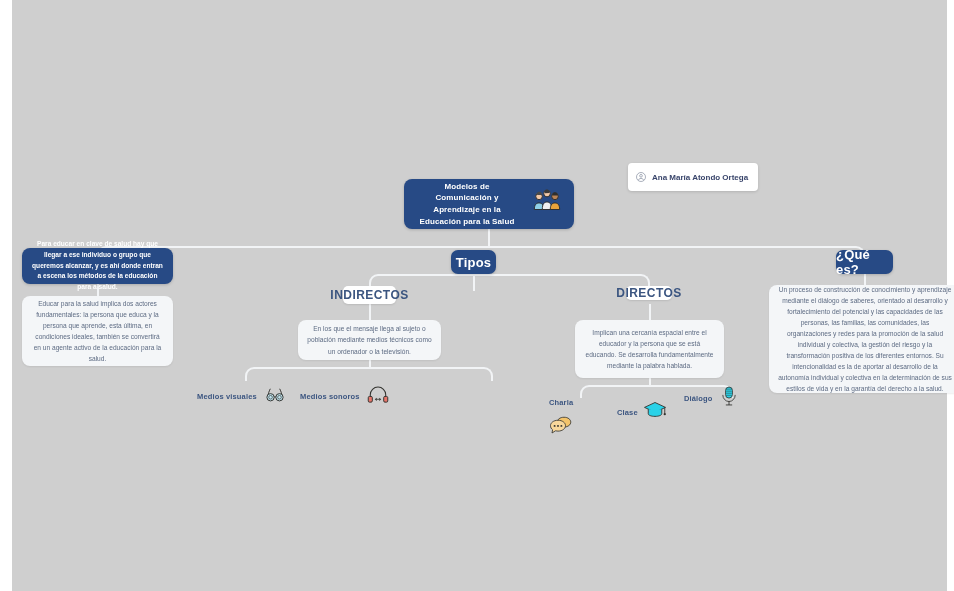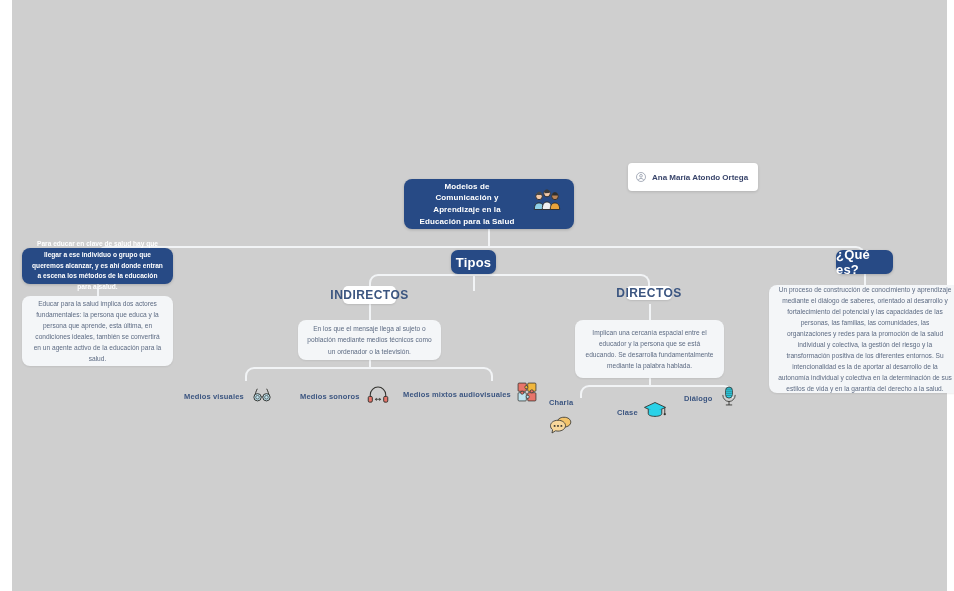--- a/index.html
+++ b/index.html
@@ -207,21 +207,21 @@
       <span>Tipos</span>
     </div>
 
     <div class="node tag" style="left:331px; top:286px; width:53px; height:18px;">
       <span>INDIRECTOS</span>
     </div>
     <div class="node light-card" style="left:286px; top:320px; width:143px; height:40px;">
       <span>En los que el mensaje llega al sujeto o población mediante medios técnicos como un ordenador o la televisión.</span>
     </div>
 
-    <div class="node leaf" style="left:172px; top:381px;">
+    <div class="node leaf" style="left:185px; top:381px;">
       <span class="lbl">Medios visuales</span>
       <span class="ico">
         <svg width="26" height="26" viewBox="0 0 64 64">
           <path d="M20 20c-3 6-5 12-5 16" fill="none" stroke="#33332f" stroke-width="2.4" stroke-linecap="round"></path>
           <path d="M44 20c3 6 5 12 5 16" fill="none" stroke="#33332f" stroke-width="2.4" stroke-linecap="round"></path>
           <circle cx="21" cy="40" r="9" fill="#bfe3ef" stroke="#33332f" stroke-width="2.4"></circle>
           <circle cx="43" cy="40" r="9" fill="#bfe3ef" stroke="#33332f" stroke-width="2.4"></circle>
           <circle cx="21" cy="40" r="4.5" fill="none" stroke="#33332f" stroke-width="1.6"></circle>
           <circle cx="43" cy="40" r="4.5" fill="none" stroke="#33332f" stroke-width="1.6"></circle>
           <path d="M30 39h4" fill="none" stroke="#33332f" stroke-width="2.2"></path>
@@ -235,35 +235,20 @@
         <svg width="26" height="26" viewBox="0 0 64 64">
           <path d="M13 42V34a19 19 0 0 1 38 0v8" fill="none" stroke="#33332f" stroke-width="2.6" stroke-linecap="round"></path>
           <rect x="8" y="38" width="10" height="14" rx="3" fill="#e8756a" stroke="#33332f" stroke-width="2.4"></rect>
           <rect x="46" y="38" width="10" height="14" rx="3" fill="#e8756a" stroke="#33332f" stroke-width="2.4"></rect>
           <path d="M24 45l5-4v8l-5-4zM40 45l-5-4v8l5-4z" fill="#33332f"></path>
           <path d="M29 45h6" stroke="#33332f" stroke-width="2"></path>
         </svg>
       </span>
     </div>
 
-    <div class="node leaf" style="left:391px; top:381px;">
-      <span class="lbl">Medios mixtos audiovisuales</span>
-      <span class="ico">
-        <svg width="22" height="22" viewBox="0 0 64 64">
-          <rect x="6" y="6" width="24" height="24" rx="3" fill="#e8756a" stroke="#33332f" stroke-width="2.2"></rect>
-          <rect x="34" y="6" width="24" height="24" rx="3" fill="#f0b63c" stroke="#33332f" stroke-width="2.2"></rect>
-          <rect x="6" y="34" width="24" height="24" rx="3" fill="#bfe3ef" stroke="#33332f" stroke-width="2.2"></rect>
-          <rect x="34" y="34" width="24" height="24" rx="3" fill="#e8756a" stroke="#33332f" stroke-width="2.2"></rect>
-          <circle cx="30" cy="18" r="4.5" fill="#f0b63c" stroke="#33332f" stroke-width="2"></circle>
-          <circle cx="18" cy="34" r="4.5" fill="#e8756a" stroke="#33332f" stroke-width="2"></circle>
-          <circle cx="46" cy="30" r="4.5" fill="#e8756a" stroke="#33332f" stroke-width="2"></circle>
-          <circle cx="34" cy="46" r="4.5" fill="#bfe3ef" stroke="#33332f" stroke-width="2"></circle>
-        </svg>
-      </span>
-    </div>
 
     <div class="node tag" style="left:614px; top:286px; width:46px; height:14px;">
       <span>DIRECTOS</span>
     </div>
     <div class="node light-card" style="left:563px; top:320px; width:149px; height:58px;">
       <span>Implican una cercanía espacial entre el educador y la persona que se está educando. Se desarrolla fundamentalmente mediante la palabra hablada.</span>
     </div>
 
     <div class="node leaf" style="left:537px; top:398px;flex-direction:column;">
       <span class="lbl">Charla</span>

